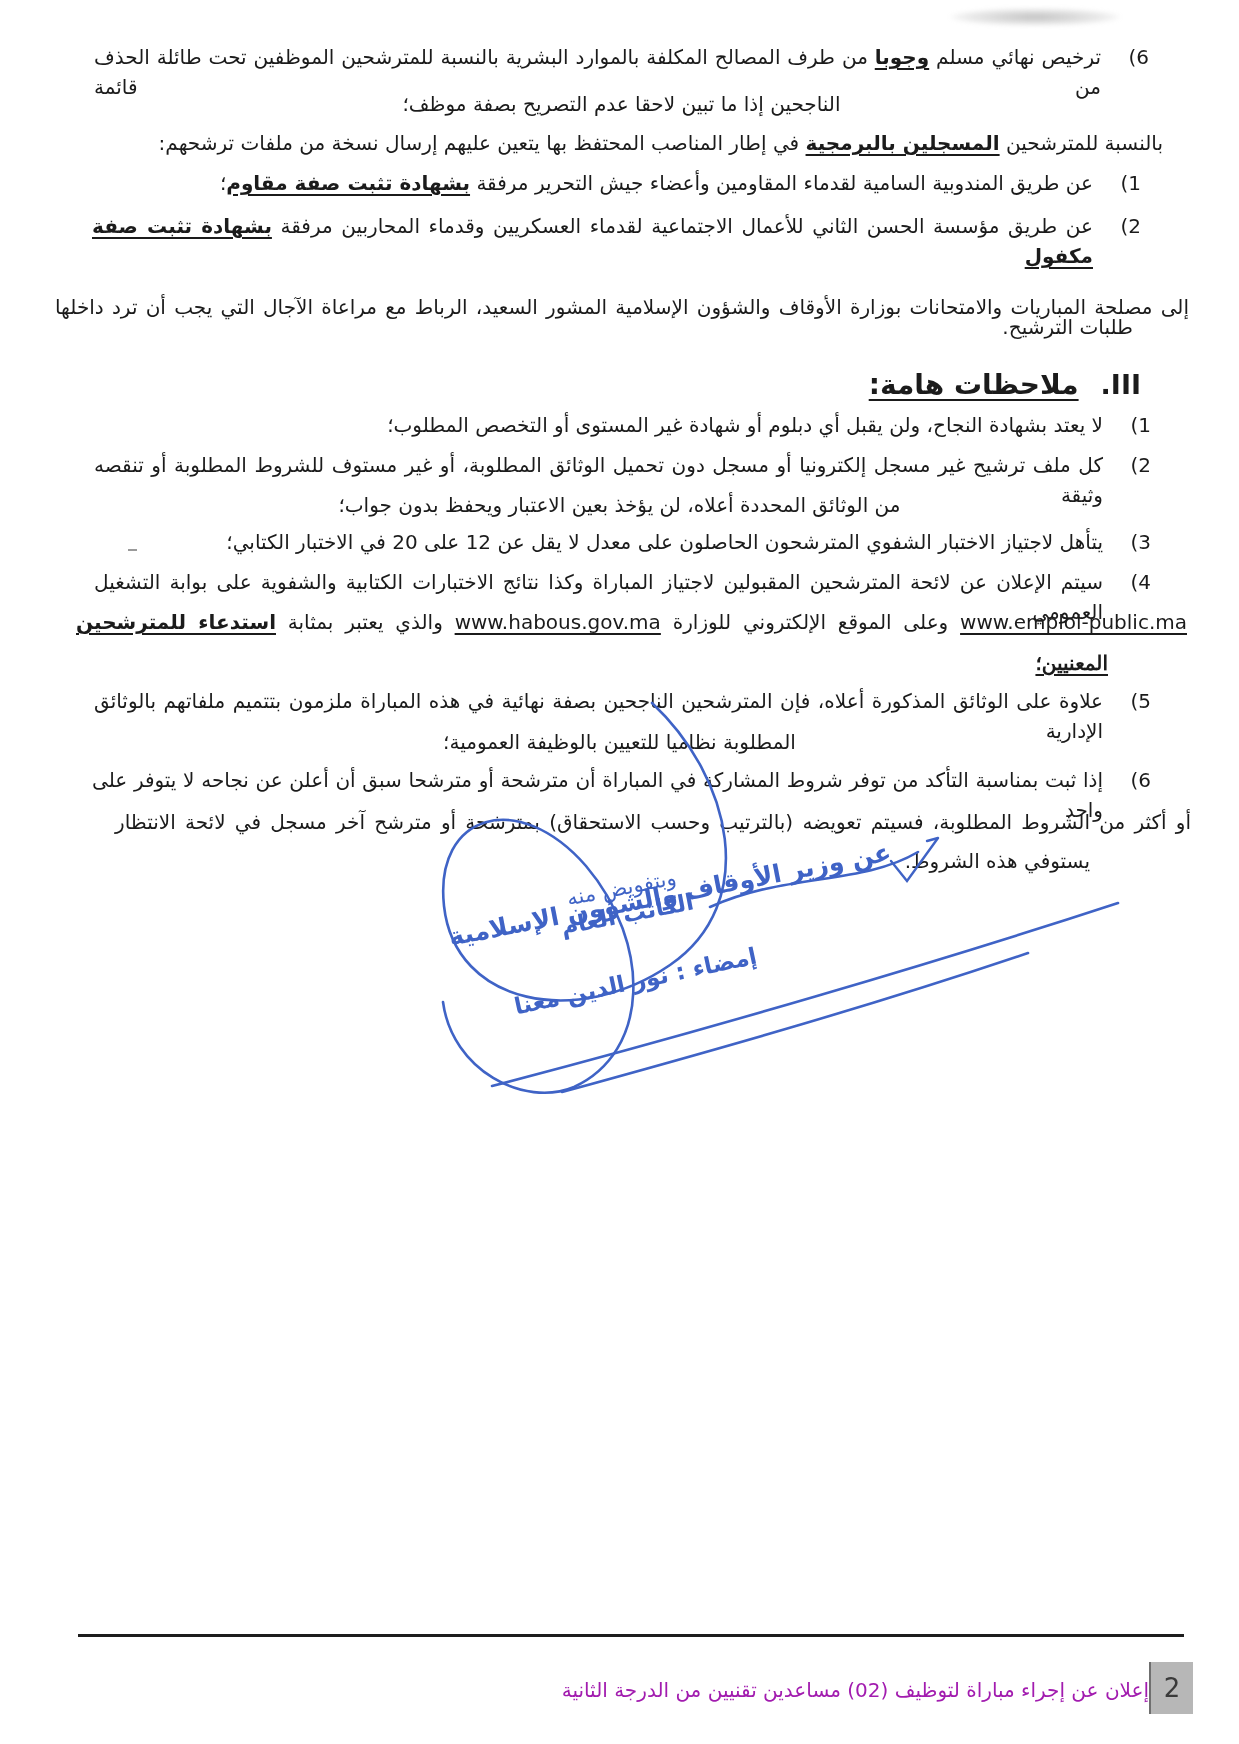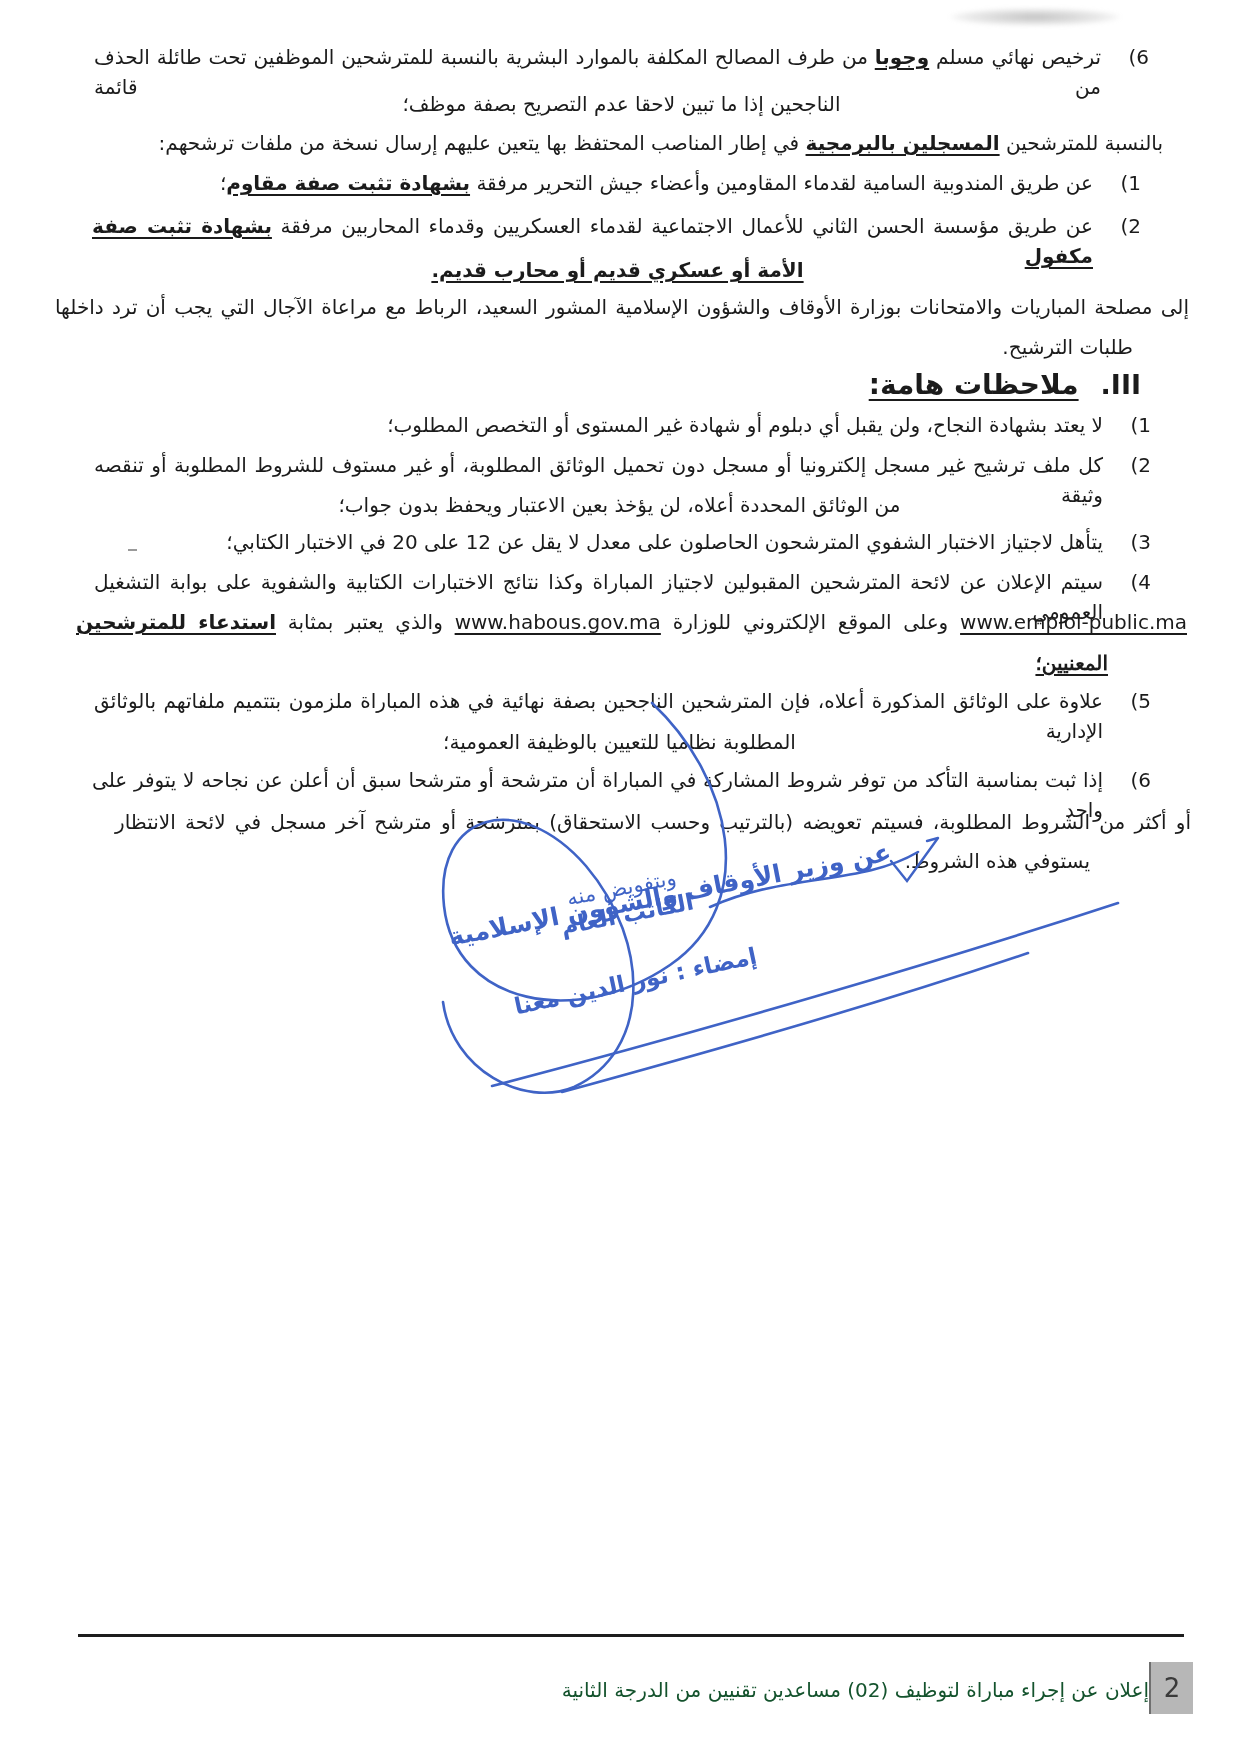--- a/index.html
+++ b/index.html
@@ -33,21 +33,21 @@
   .dash { position:absolute; left:128px; top:549px; width:9px; height:2px; background:#9a9a9a; }
 
   
   .footer-rule { position:absolute; top:1634px; left:78px; width:1106px; height:3px; background:#1d1d1d; }
   .footer-row { position:absolute; top:1662px; right:36px; display:flex; align-items:center; }
   .page-box {
     width:44px; height:52px; background:#b7b7b7; border-left:2px solid #6f6f6f;
     display:flex; align-items:center; justify-content:center;
     font-size:26px; color:#3a3a3a; margin-right:10px;
   }
-  .footer-text { font-size:20px; line-height:26px; color:#14532d; padding-top:4px; }
+  .footer-text { font-size:20px; line-height:26px; color:#a21caf; padding-top:4px; }
 </style>
 </head>
 <body>
 
 <div class="page">
 
   <div class="smudge"></div>
   <div class="dash"></div>
 
   <div class="ln flexln" style="top:42px; right:90px; left:94px;">
@@ -60,24 +60,23 @@
 
   <div class="ln flexln" style="top:168px; right:98px; left:94px;">
     <span class="marker">1)</span>
     <span class="mbody s"><span>عن طريق المندوبية السامية لقدماء المقاومين وأعضاء جيش التحرير مرفقة </span><span class="bu">بشهادة تثبت صفة مقاوم</span><span>؛</span></span>
   </div>
 
   <div class="ln flexln" style="top:211px; right:98px; left:92px;">
     <span class="marker">2)</span>
     <span class="mbody j"><span>عن طريق مؤسسة الحسن الثاني للأعمال الاجتماعية لقدماء العسكريين وقدماء المحاربين مرفقة </span><span class="bu">بشهادة تثبت صفة مكفول</span></span>
   </div>
-  <div class="ln c bu" style="top:255px; right:98px; left:94px;">الأمة أو عسكري قديم أو محارب قديم.</div>
 
   <div class="ln j" style="top:292px; right:50px; left:55px;">إلى مصلحة المباريات والامتحانات بوزارة الأوقاف والشؤون الإسلامية المشور السعيد، الرباط مع مراعاة الآجال التي يجب أن ترد داخلها</div>
-  <div class="ln s" style="top:332px; right:106px;">طلبات الترشيح.</div>
+  <div class="ln s" style="top:312px; right:106px;">طلبات الترشيح.</div>
 
   <div class="ln" style="top:370px; right:98px;">
     <span class="heading-marker">III.</span><span class="heading-title">ملاحظات هامة:</span>
   </div>
 
   <div class="ln flexln" style="top:410px; right:88px; left:94px;">
     <span class="marker">1)</span>
     <span class="mbody s">لا يعتد بشهادة النجاح، ولن يقبل أي دبلوم أو شهادة غير المستوى أو التخصص المطلوب؛</span>
   </div>
 

